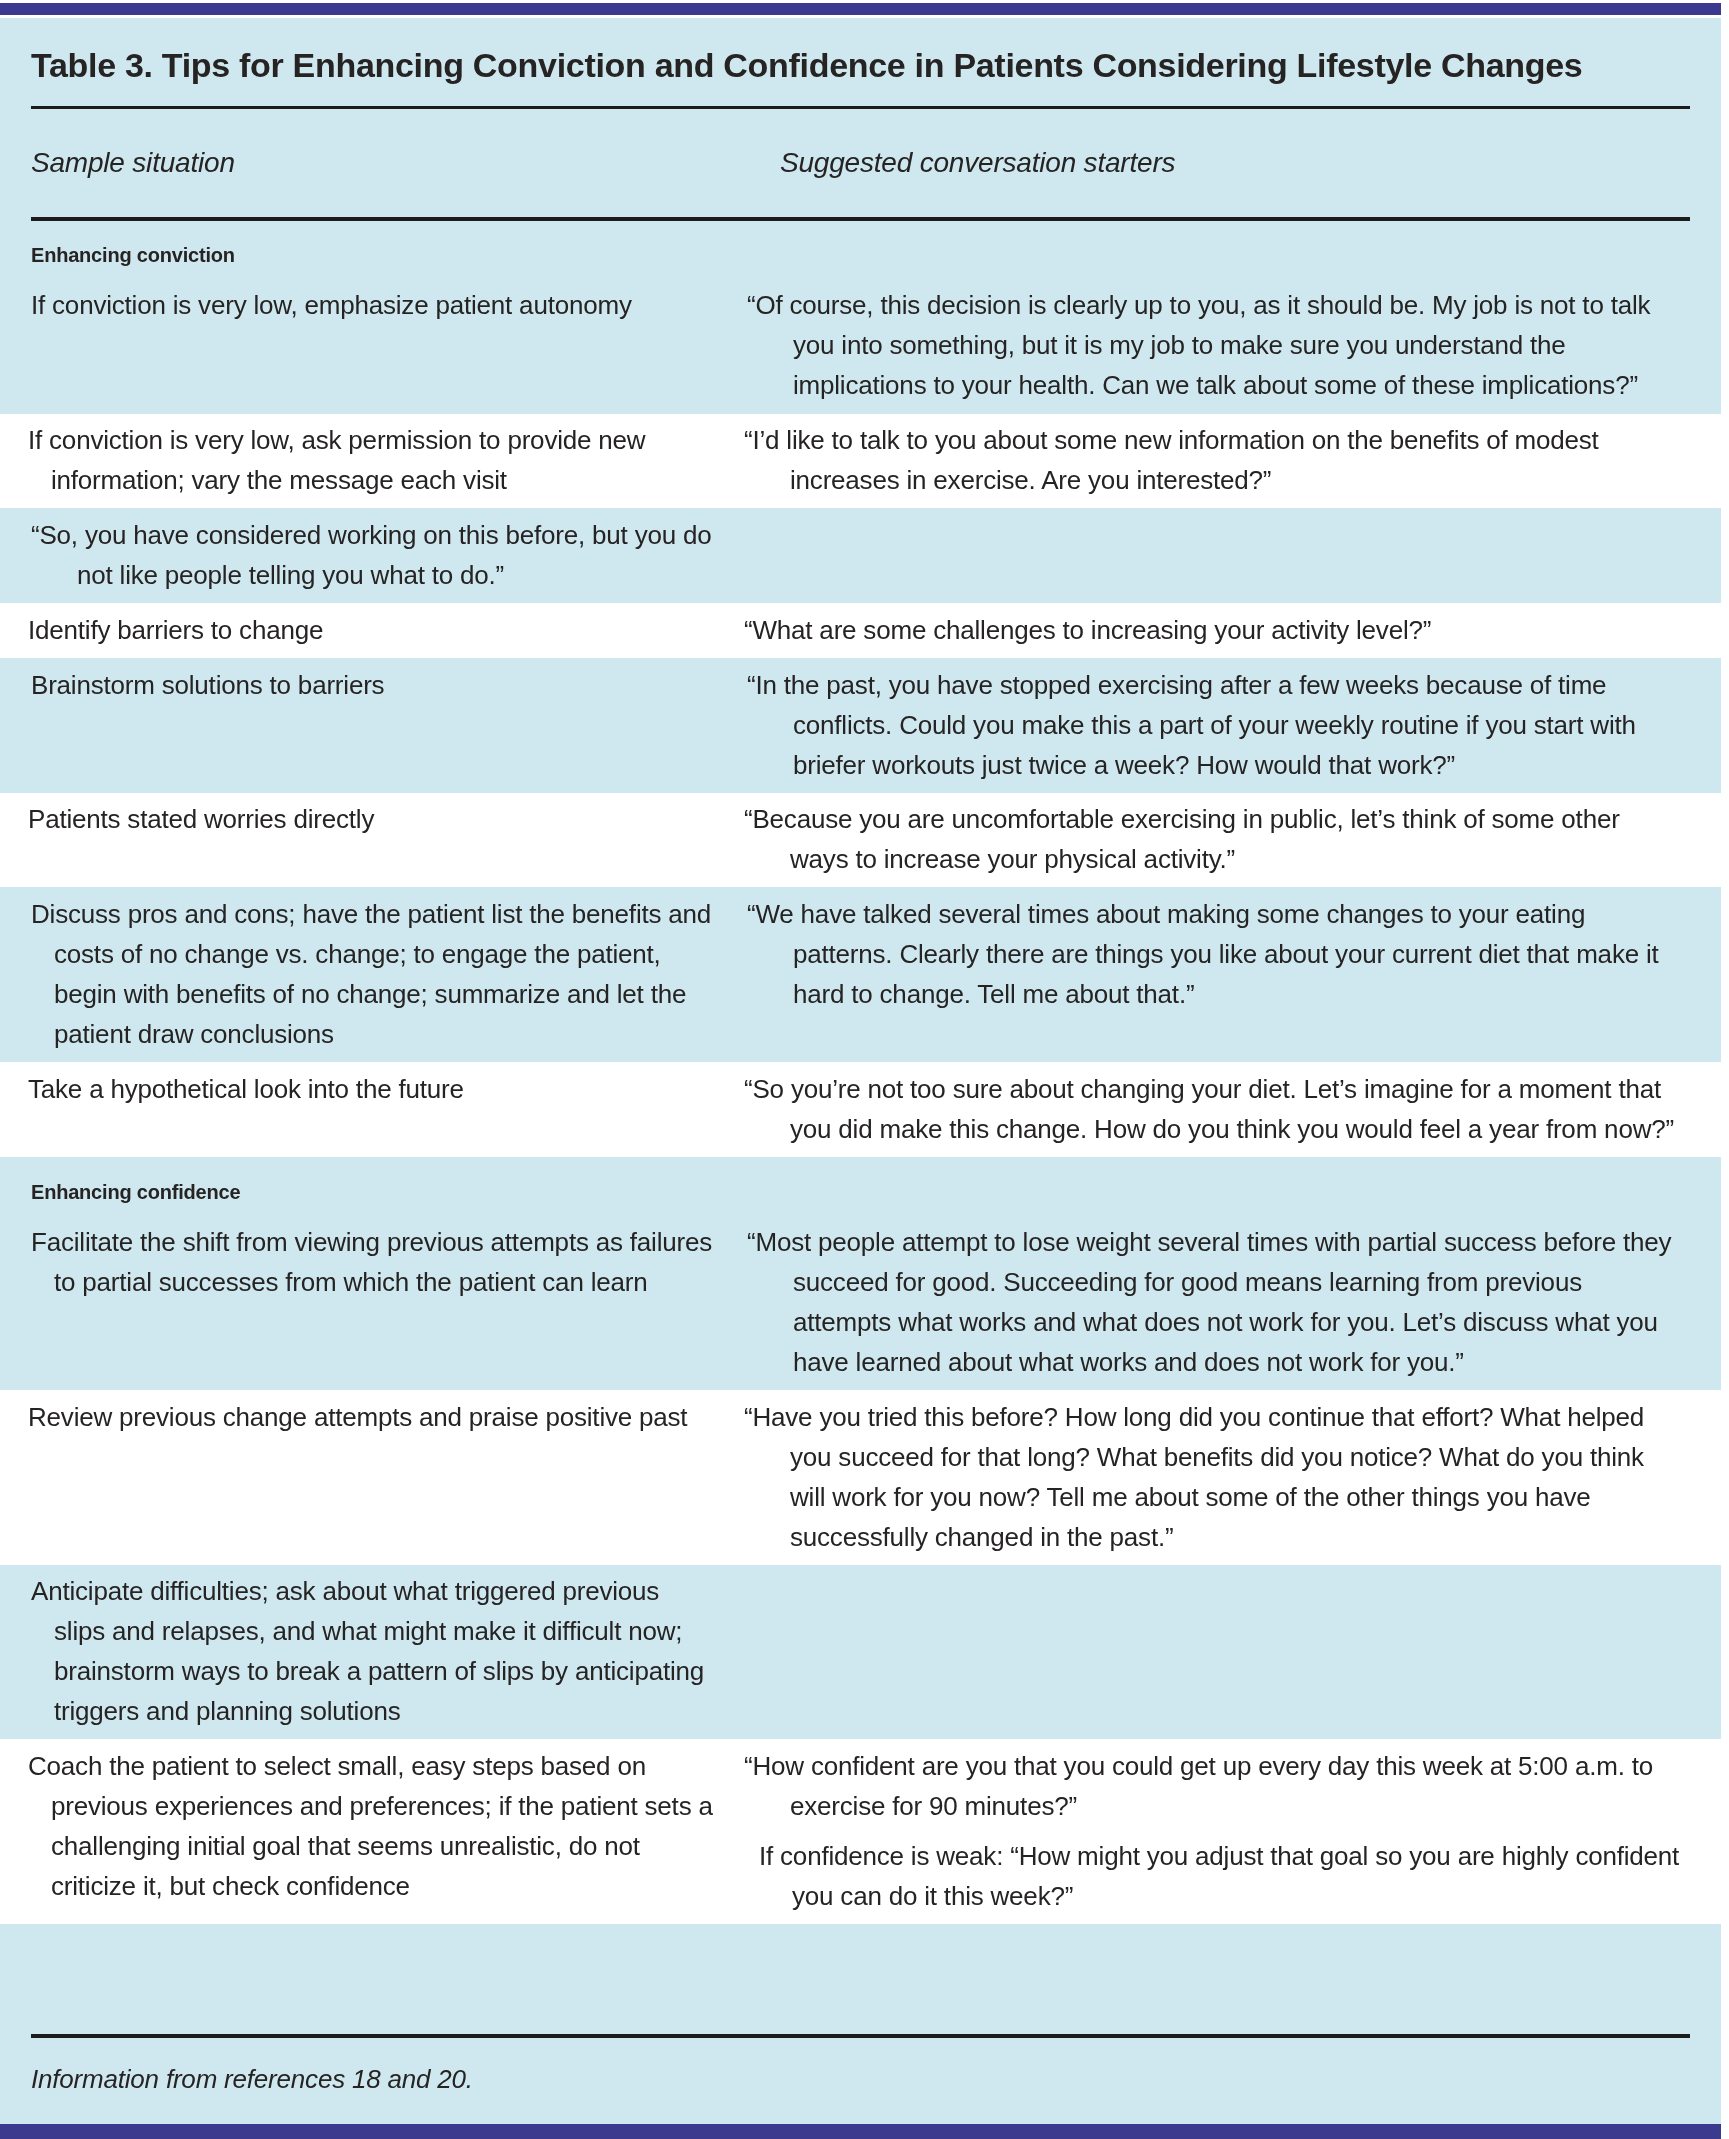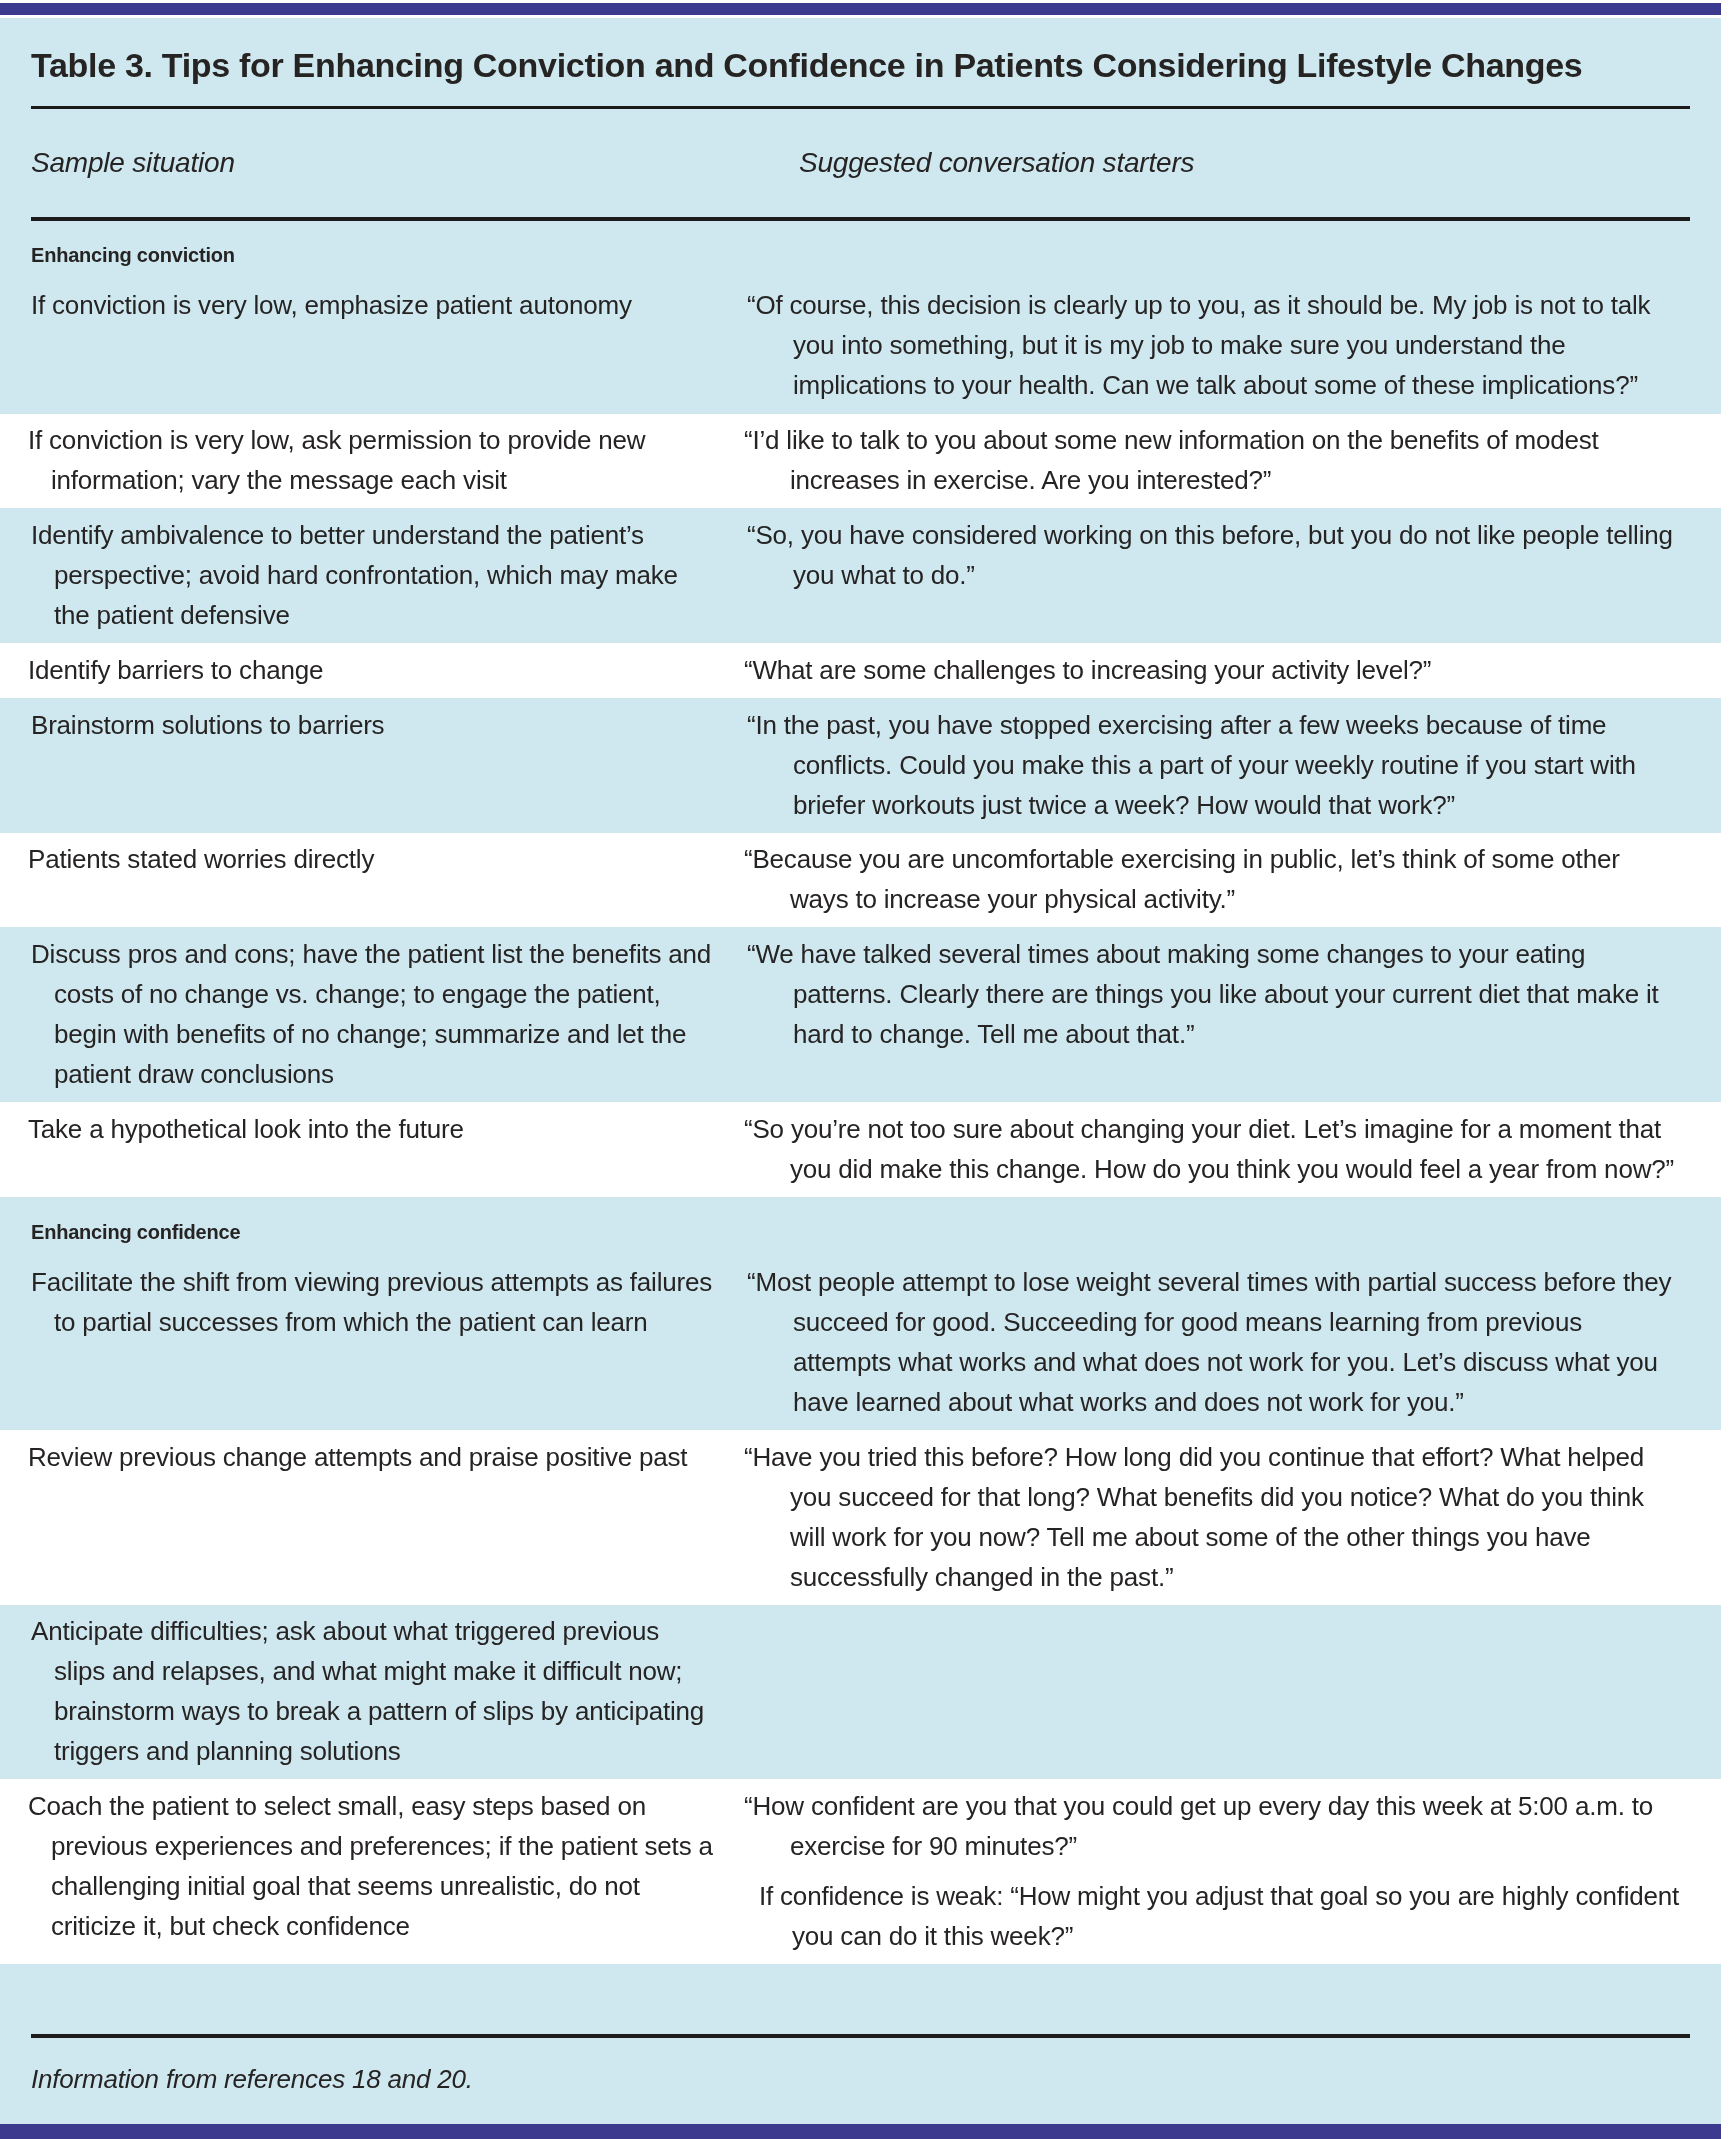--- a/index.html
+++ b/index.html
@@ -44,21 +44,21 @@
   .rule {
     height: 3.3px;
     background: var(--rule);
     margin: 21px 31px 0 31px;
     flex: 0 0 auto;
   }
   .rule.footer-rule { height: 4.1px; margin: 21px 31px 0 31px; }
   .cols-header {
     display: grid;
     grid-template-columns: 685px 1fr;
-    column-gap: 50px;
+    column-gap: 31px;
     padding: 34px 41px 13px 31px;
     font-style: italic;
     font-size: 28px;
   }
   .cols-header .starters-head { padding-left: 33px; }
   .section-header {
     font-weight: bold;
     font-size: 20px;
     padding: 14.8px 41px 3.3px 31px;
   }
@@ -107,21 +107,20 @@
     </div>
 
     <div class="row shade-white">
       <div class="sit">If conviction is very low, ask permission to provide new information; vary the message each visit</div>
       <div class="quote">
           <p>“I’d like to talk to you about some new information on the benefits of modest increases in exercise. Are you interested?”</p>
         </div>
     </div>
 
     <div class="row shade-blue">
-      <div class="sit">Identify ambivalence to better understand the patient’s perspective; avoid hard confrontation, which may make the patient defensive</div>
       <div class="quote">
           <p>“So, you have considered working on this before, but you do not like people telling you what to do.”</p>
         </div>
     </div>
 
     <div class="row shade-white">
       <div class="sit">Identify barriers to change</div>
       <div class="quote">
           <p>“What are some challenges to increasing your activity level?”</p>
         </div>

